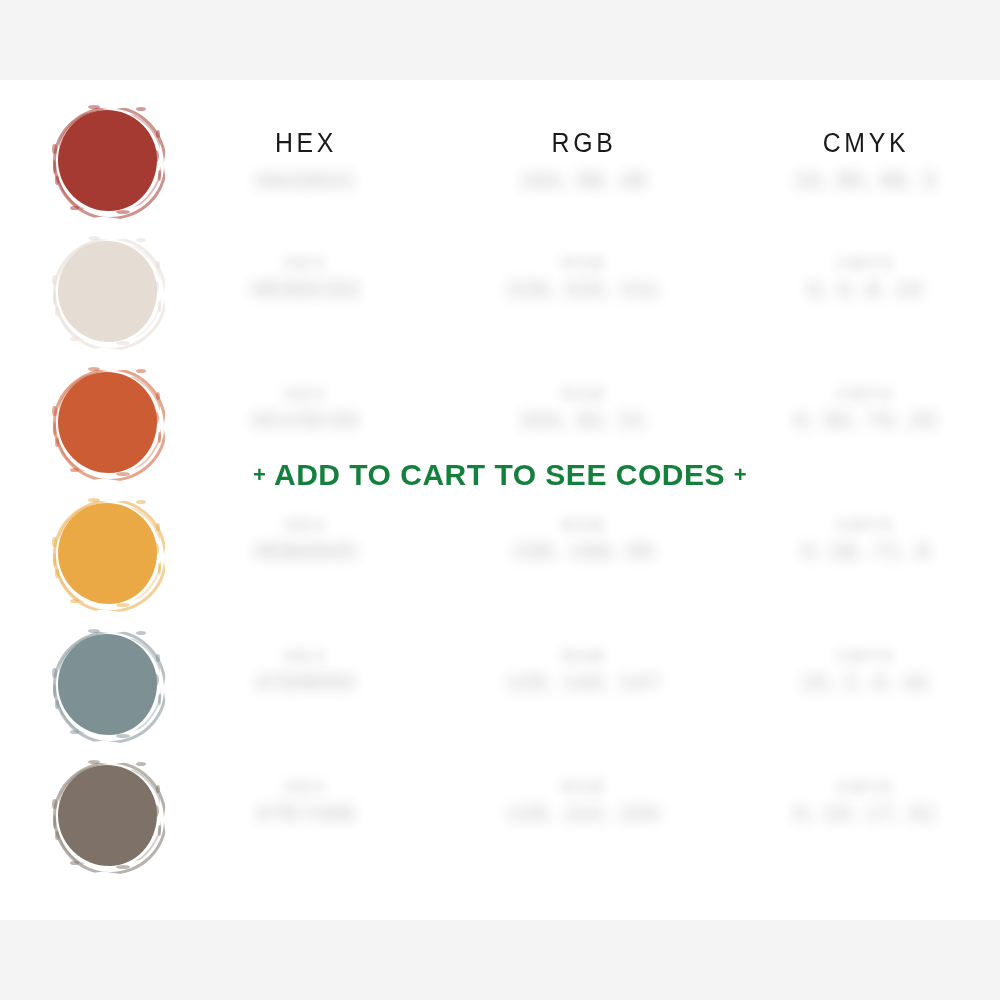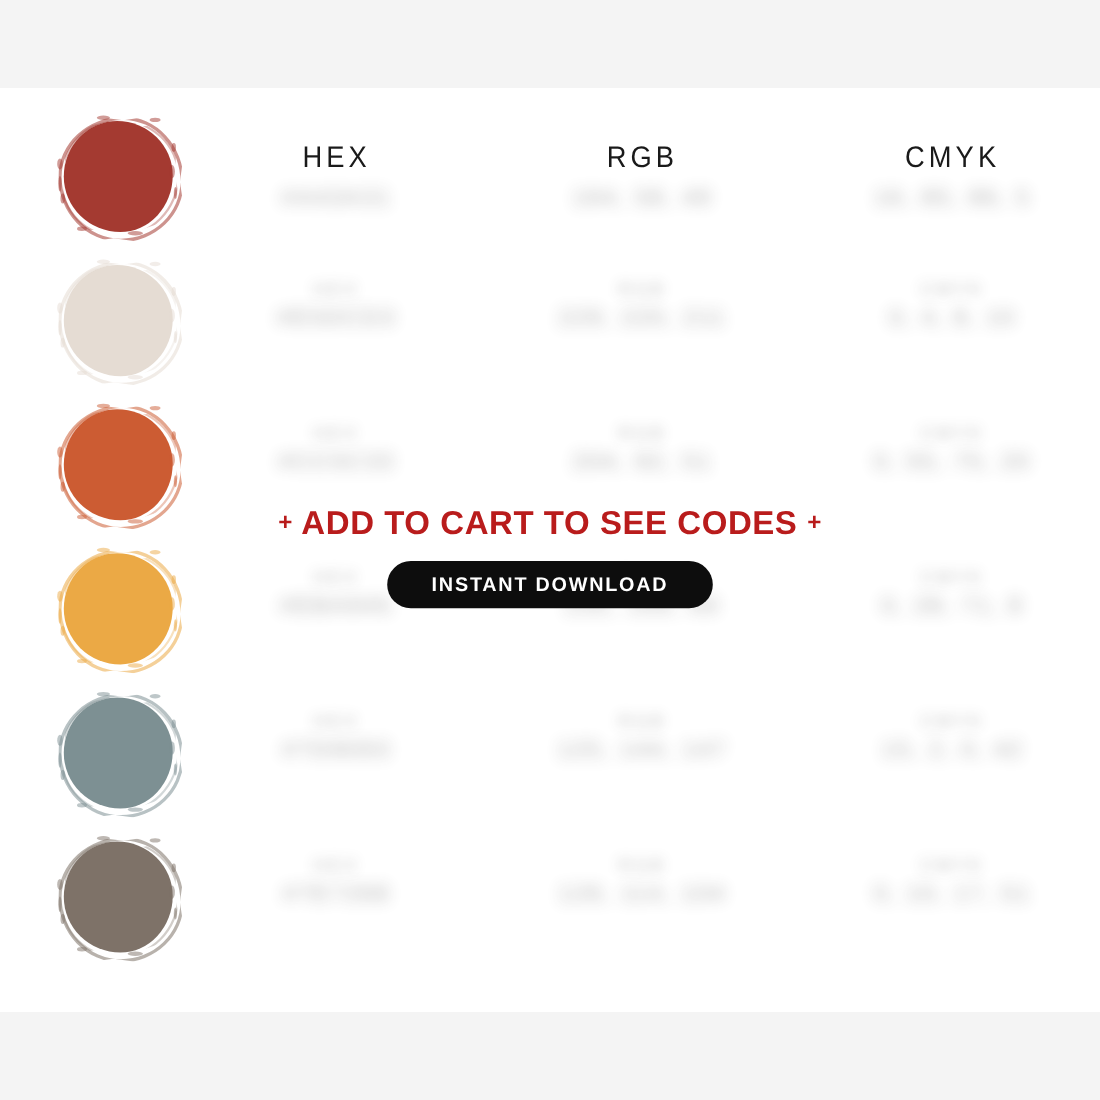--- a/index.html
+++ b/index.html
@@ -165,21 +165,21 @@
     position: absolute;
     left: 0;
     top: 455px;
     width: 1000px;
     text-align: center;
   }
   .cta-headline {
     font-size: 30px;
     font-weight: bold;
     letter-spacing: 0.5px;
-    color: #b91c1c;
+    color: #15803d;
     white-space: nowrap;
     line-height: 40px;
     text-align: center;
   }
   .cta-headline .plus {
     font-size: 22px;
     font-weight: bold;
     vertical-align: 3px;
   }
   .cta-button {
@@ -377,14 +377,13 @@
     <div class="value obscured">126, 114, 104</div>
   </div>
   <div class="cell cell-cmyk" style="top:18px">
     <div class="mini-label obscured-sm">CMYK</div>
     <div class="value obscured">0, 10, 17, 51</div>
   </div>
 </div>
 
 <div class="cta">
   <div class="cta-headline"><span class="plus">+</span> <span>ADD TO CART TO SEE CODES</span> <span class="plus">+</span></div>
-  <button class="cta-button">INSTANT DOWNLOAD</button>
 </div>
 
 </body></html>

